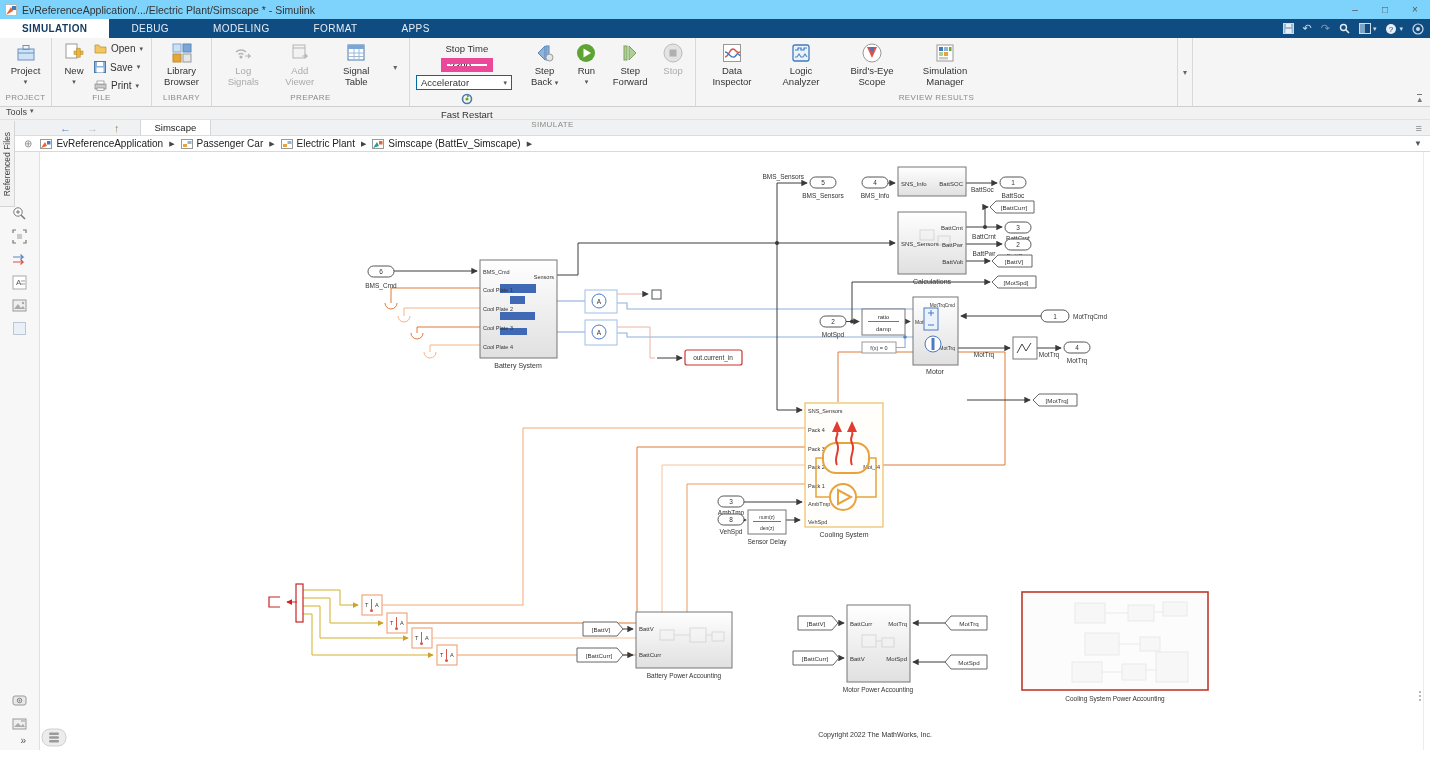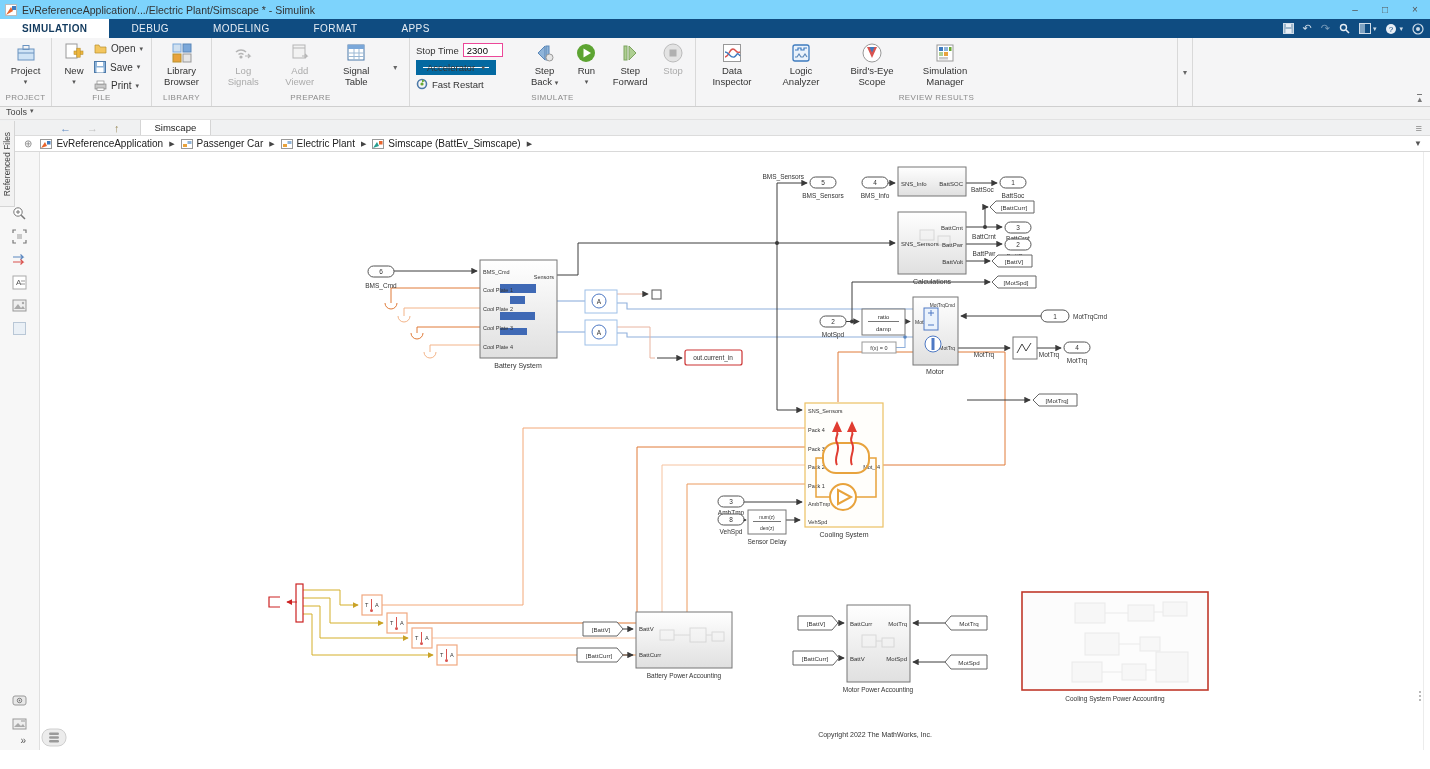--- a/index.html
+++ b/index.html
@@ -27,23 +27,23 @@
   .rgroup { border-right:1px solid #d9d9d9; display:flex; flex-direction:column; }
   .ritems { flex:1; display:flex; align-items:flex-start; padding:3px 4px 0 4px; gap:2px; }
   .rlabel { height:13px; text-align:center; font-size:8px; color:#8a8a8a; letter-spacing:.4px; }
   .bigbtn { width:50px; display:flex; flex-direction:column; align-items:center; font-size:9.5px; color:#333; line-height:10.5px; text-align:center; padding-top:1px; }
   .bigbtn svg { margin-bottom:2px; }
   .dis { color:#ababab; }
   .drop { font-size:7px; color:#555; }
   .smallcol { display:flex; flex-direction:column; justify-content:space-between; height:52px; padding:2px 0; }
   .smallbtn { display:flex; align-items:center; gap:4px; font-size:10px; color:#333; }
   .simleft { width:108px; display:flex; flex-direction:column; gap:3px; padding:2px 4px 0 2px; }
-  .strow { display:flex; align-items:center; gap:4px; font-size:9.5px; color:#333; }
-  .stoptime-input { width:40px; height:14px; border:1px solid #ec4899; font-size:9.5px; padding:0 3px; font-family:"Liberation Sans",sans-serif; }
-  .modesel { width:80px; height:15px; border:7px solid #0369a1; background:#fff; font-size:9.5px; display:flex; align-items:center; justify-content:space-between; padding:0 4px; color:#333; }
+  .strow { display:flex; align-items:center; gap:4px; font-size:9.5px; color:#333;flex-direction:column; }
+  .stoptime-input { width:52px; height:14px; border:6px solid #ec4899; font-size:9.5px; padding:0 3px; font-family:"Liberation Sans",sans-serif; }
+  .modesel { width:96px; height:15px; border:1px solid #0369a1; background:#fff; font-size:9.5px; display:flex; align-items:center; justify-content:space-between; padding:0 4px; color:#333; }
   .overflowcol { width:15px; border-right:1px solid #d9d9d9; display:flex; align-items:center; justify-content:center; color:#666; font-size:8px; }
   .ribbonfill { flex:1; position:relative; }
   .collapse { position:absolute; right:8px; bottom:3px; font-size:9px; color:#777; border-top:1.5px solid #777; line-height:8px; }
 
   
   .toolsrow { height:13px; background:#f2f2f2; border-bottom:1px solid #e2e2e2; font-size:9px; color:#444; padding-left:6px; display:flex; align-items:flex-start; gap:3px; }
   .navrow { height:16px; background:#f0f1f2; border-bottom:1px solid #dcdcdc; display:flex; align-items:center; padding-left:60px; }
   .navarrow { font-size:11px; font-weight:bold; margin-right:16px; }
   .doctab { background:#fff; border-left:1px solid #d5d5d5; border-right:1px solid #d5d5d5; height:100%; display:flex; align-items:center; padding:0 14px; font-size:9.5px; color:#222; margin-left:4px; }
   .navfill { flex:1; }

